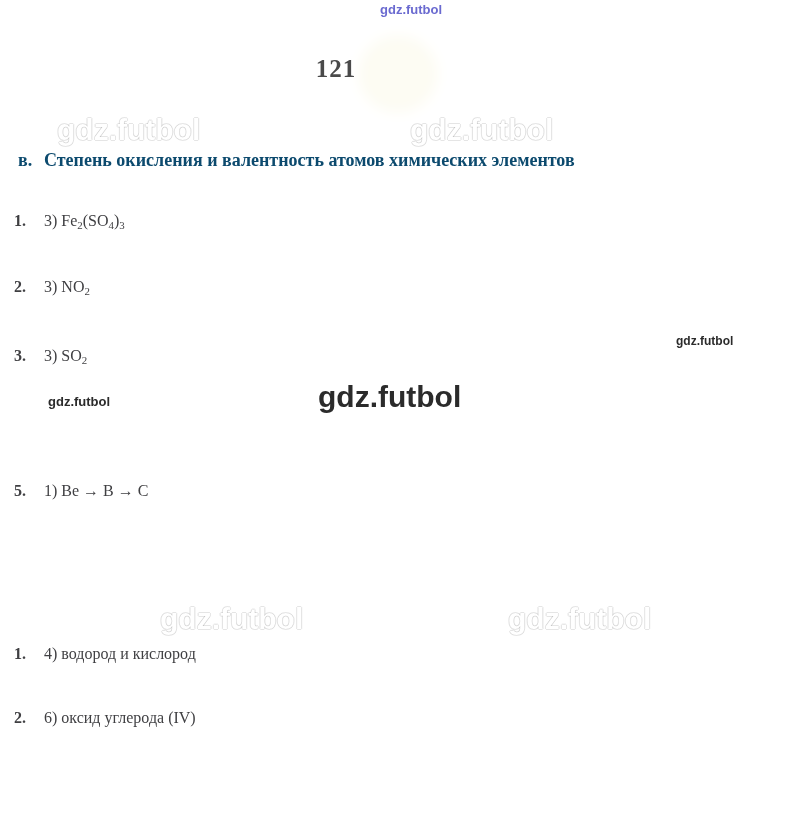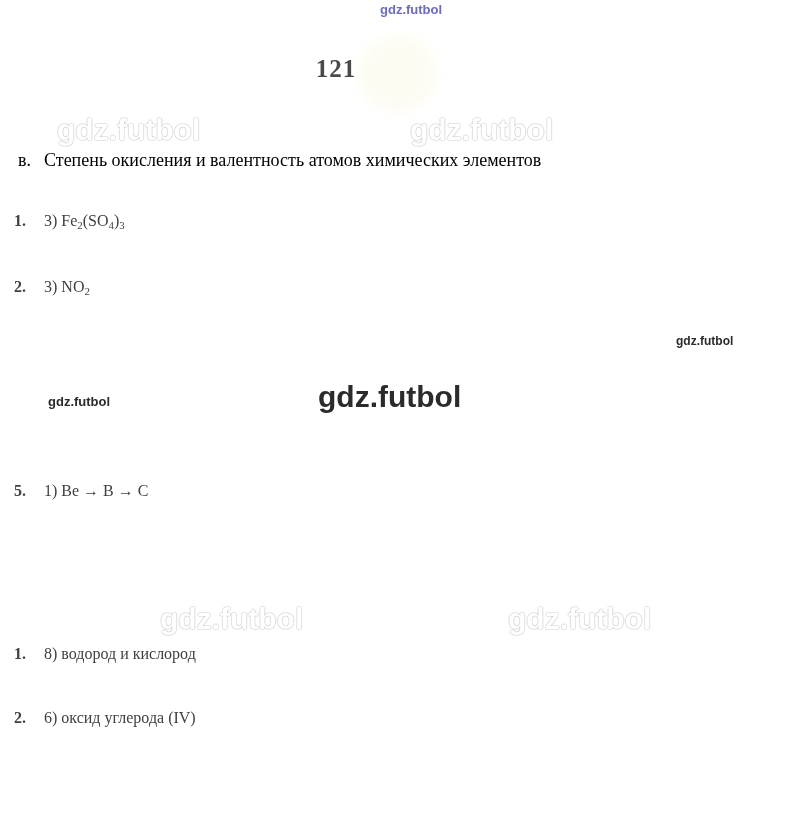--- a/index.html
+++ b/index.html
@@ -46,23 +46,23 @@
     background: #fdfcf3;
     box-shadow: 0 0 14px 10px #fdfcf3;
   }
 
   
   .section {
     position: absolute;
     left: 18px;
     width: 770px;
     font-family: "Liberation Serif", serif;
-    font-weight: normal;
+    font-weight: bold;
     font-size: 18px;
-    color: #000000;
+    color: #0c4a6e;
   }
   .section .marker {
     display: inline-block;
     width: 26px;
   }
   .section-v { top: 150px; }
   .section-g { top: 574px; }
 
   
   .answer {
@@ -124,29 +124,32 @@
   </div>
 
   <div class="answer" style="top:212px">
     <span class="num">1.</span><span class="body">3) Fe<sub>2</sub>(SO<sub>4</sub>)<sub>3</sub></span>
   </div>
 
   <div class="answer" style="top:278px">
     <span class="num">2.</span><span class="body">3) NO<sub>2</sub></span>
   </div>
 
+  <div class="answer" style="top:347px">
+    <span class="num">3.</span><span class="body">3) SO<sub>2</sub></span>
+  </div>
 
 
   <div class="answer" style="top:482px">
     <span class="num">5.</span><span class="body">1) Be → B → C</span>
   </div>
 
 
   <div class="answer" style="top:645px">
-    <span class="num">1.</span><span class="body">8) водород и кислород</span>
+    <span class="num">1.</span><span class="body">4) водород и кислород</span>
   </div>
 
   <div class="answer" style="top:709px">
     <span class="num">2.</span><span class="body">6) оксид углерода (IV)</span>
   </div>
 
 
   <div id="watermark-layer">
       <div class="wm wm-blue" style="left: 380px; top: 2px; font-size: 13px;">gdz.futbol</div>
       <div class="wm" style="left: 57px; top: 113px; font-size: 30px;">gdz.futbol</div>

